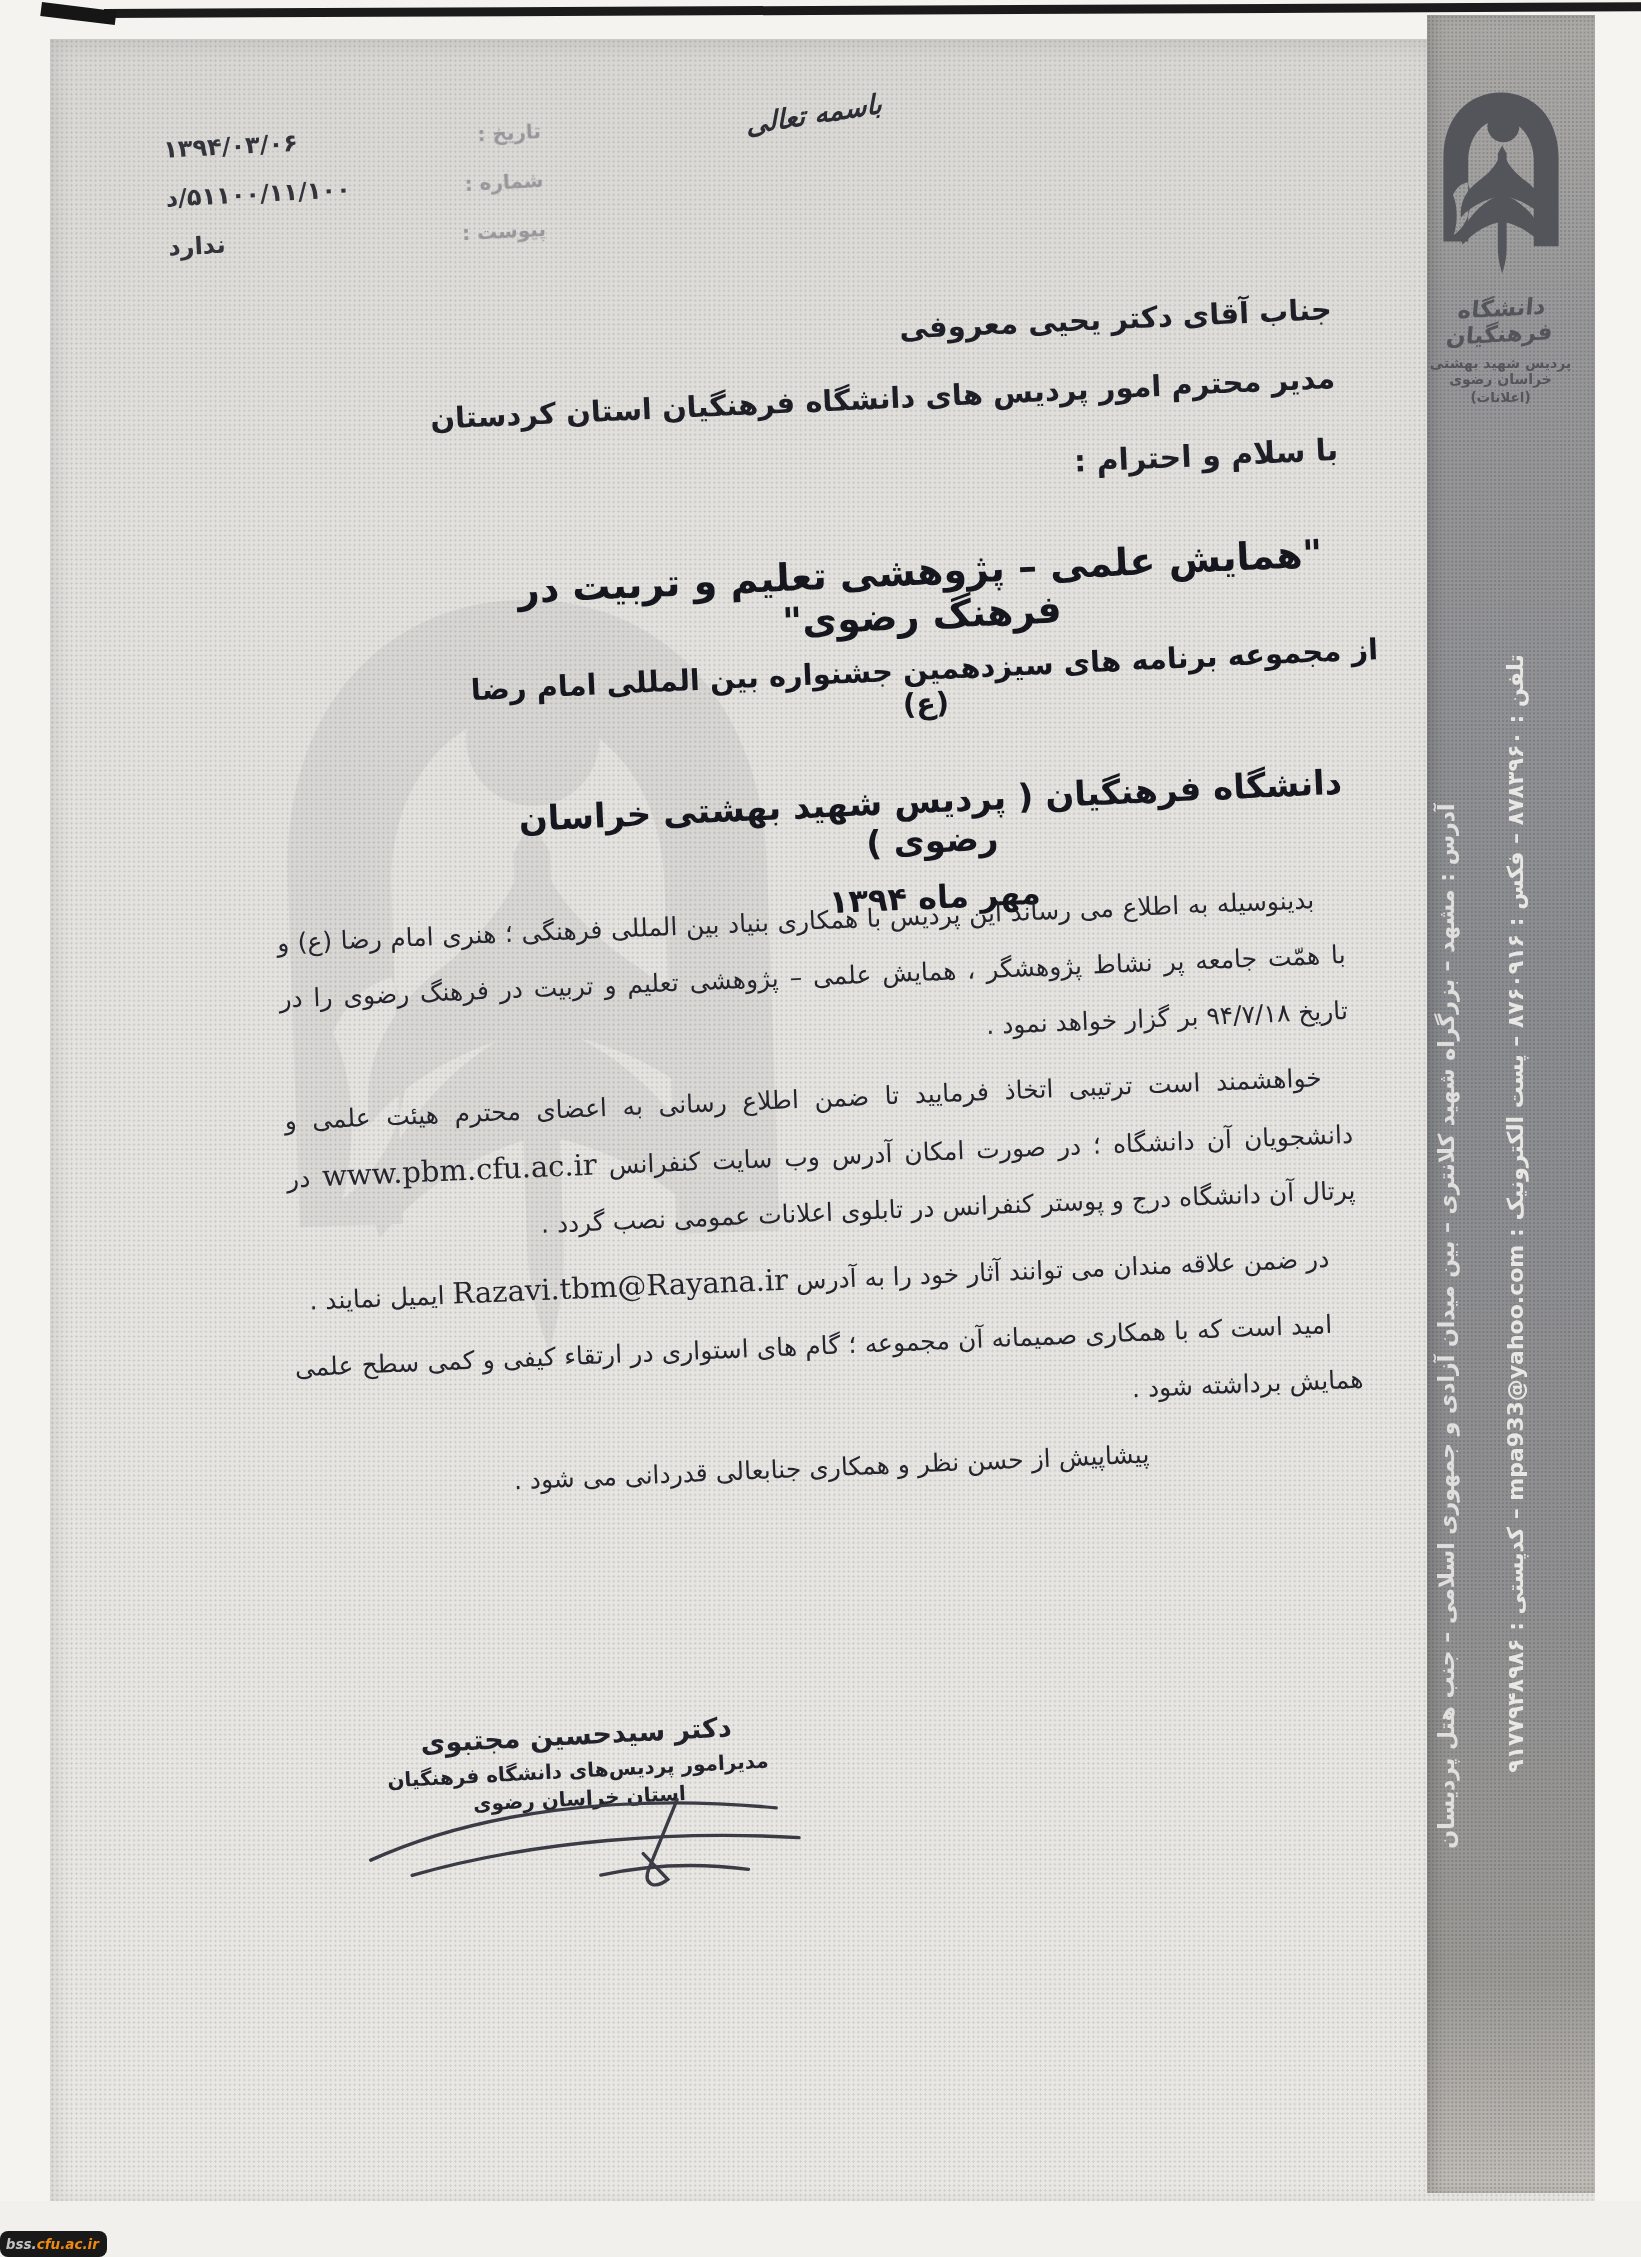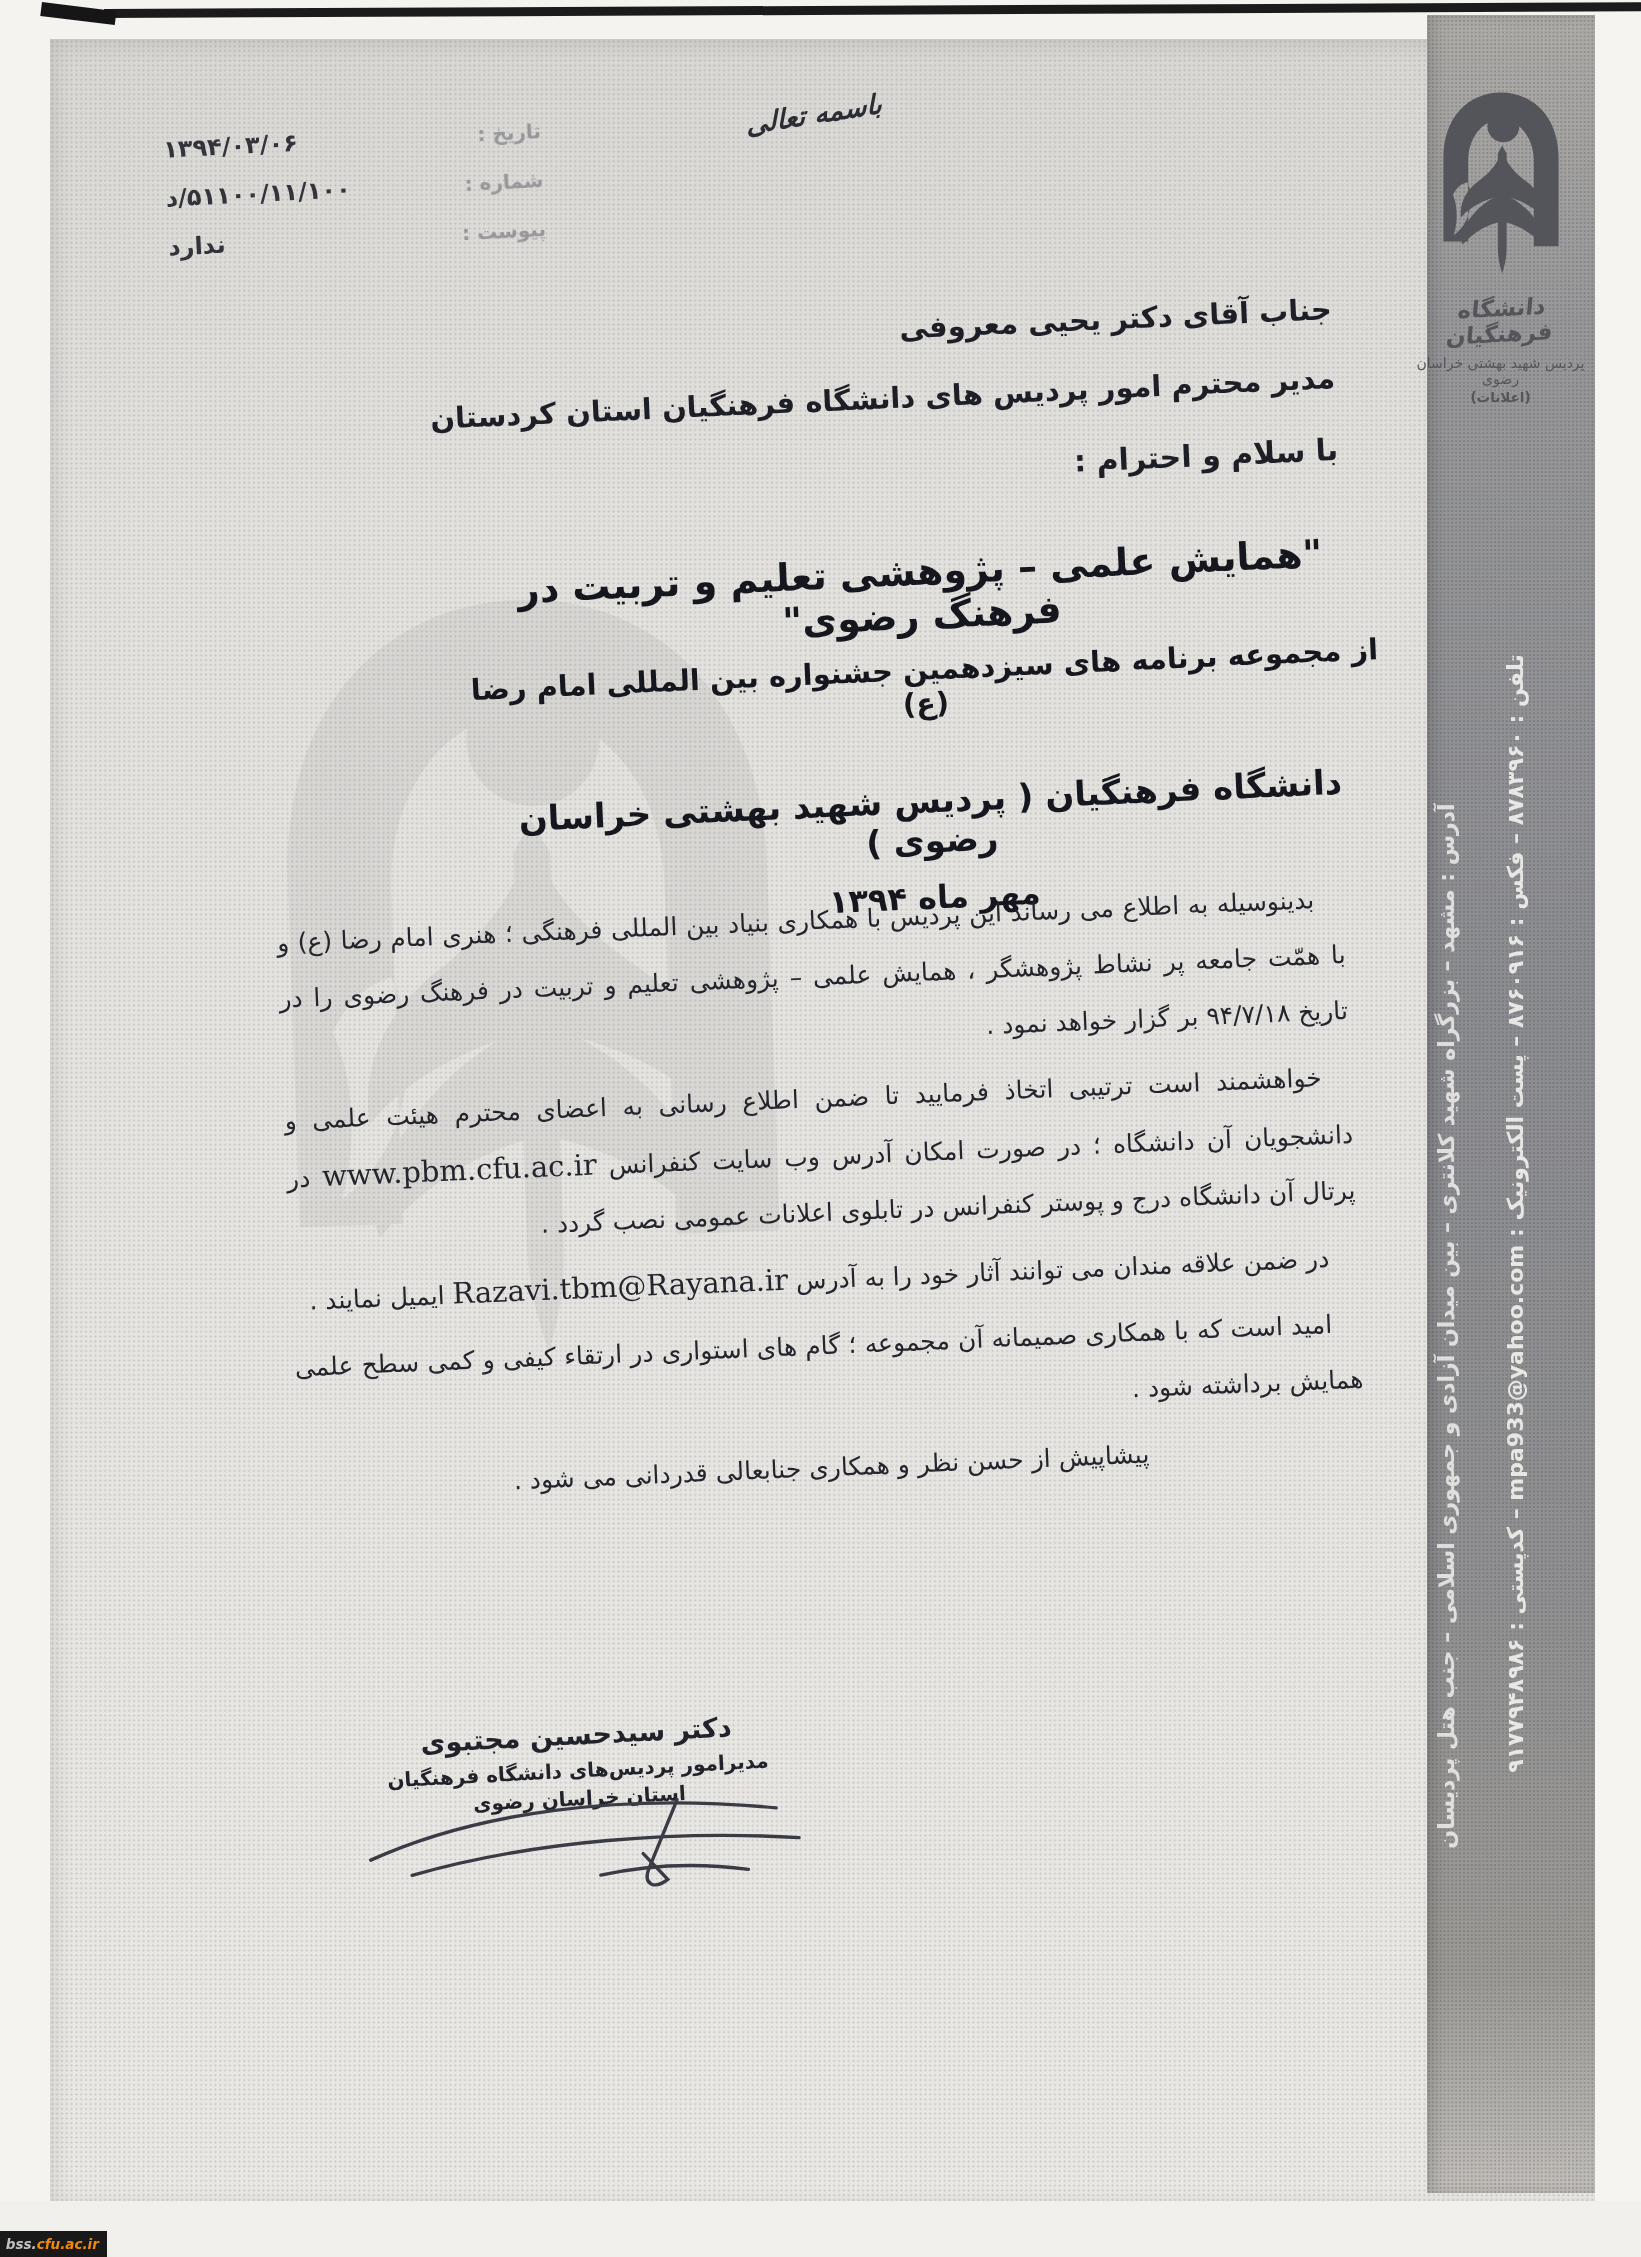--- a/index.html
+++ b/index.html
@@ -26,21 +26,21 @@
         background-image:
           radial-gradient(circle,rgba(50,50,52,0.22) 1px,transparent 1.2px),
           linear-gradient(180deg,#aeaca8 0%,#98989a 14%,#8c8d91 45%,#909092 72%,#9c9a96 90%,#c2bfba 100%);
         background-size:3.9px 3.9px,100% 100%;
         box-shadow:inset 7.7px 0 13.5px rgba(0,0,0,0.14);}
 
   
   .logo-block{position:absolute;left:1402px;top:75px;width:197px;text-align:center;color:#54555b;}
   .logo-block svg{display:block;margin:0 auto;}
   .logo-org{font-size:23px;font-weight:bold;transform:skewX(-8deg) rotate(-3deg);margin-top:3.9px;}
-  .logo-campus{font-size:14px;font-weight:normal;margin-top:7.7px;}
+  .logo-campus{font-size:14px;font-weight:bold;margin-top:7.7px;}
   .logo-branch{font-size:13.5px;font-weight:bold;margin-top:2.9px;}
   .watermark{position:absolute;left:198px;top:526px;opacity:0.068;color:#3c3c40;transform:rotate(-2deg);}
 
   
   .meta{position:absolute;left:162px;top:116px;width:378px;transform:rotate(-3deg);transform-origin:right top;direction:rtl;}
   .meta-row{display:flex;justify-content:space-between;align-items:baseline;margin-bottom:21px;}
   .meta-label{font-size:20px;font-weight:bold;color:#97969a;filter:blur(0.4px);}
   .meta-value{font-size:24px;font-weight:bold;color:#33333c;direction:rtl;}
   .besmele{position:absolute;left:745px;top:95px;width:183px;font-size:27px;font-weight:bold;font-style:italic;
            color:#2c2c34;transform:rotate(-9deg) skewX(-6deg);}
@@ -78,21 +78,21 @@
   .sig-scribble{position:absolute;left:-29px;top:60px;}
 
   
   .vtext{position:absolute;direction:rtl;white-space:nowrap;text-align:center;
          transform:rotate(-90deg);font-weight:bold;}
   .v-contact{left:888px;top:1196px;width:1265px;height:35px;font-size:22px;color:rgba(240,239,236,0.92);}
   .v-address{left:977px;top:1260px;width:946px;height:33px;font-size:22px;color:rgba(236,235,232,0.88);}
 
   
   .badge{position:absolute;left:0;top:2231px;height:26px;padding:0 7.7px 0 5.8px;background:#191919;
-         display:flex;align-items:center;font-style:italic;font-weight:bold;font-size:13.5px;}
+         display:flex;align-items:center;font-style:italic;font-weight:bold;font-size:13.5px;border-radius:8px;}
   .badge .pre{color:#c2c2c2;}
   .badge .suf{color:#ef8a10;}
 </style>
 </head>
 <body>
 
 <div class="page">
 
   <svg width="0" height="0" style="position:absolute" aria-hidden="true">
     <defs>

